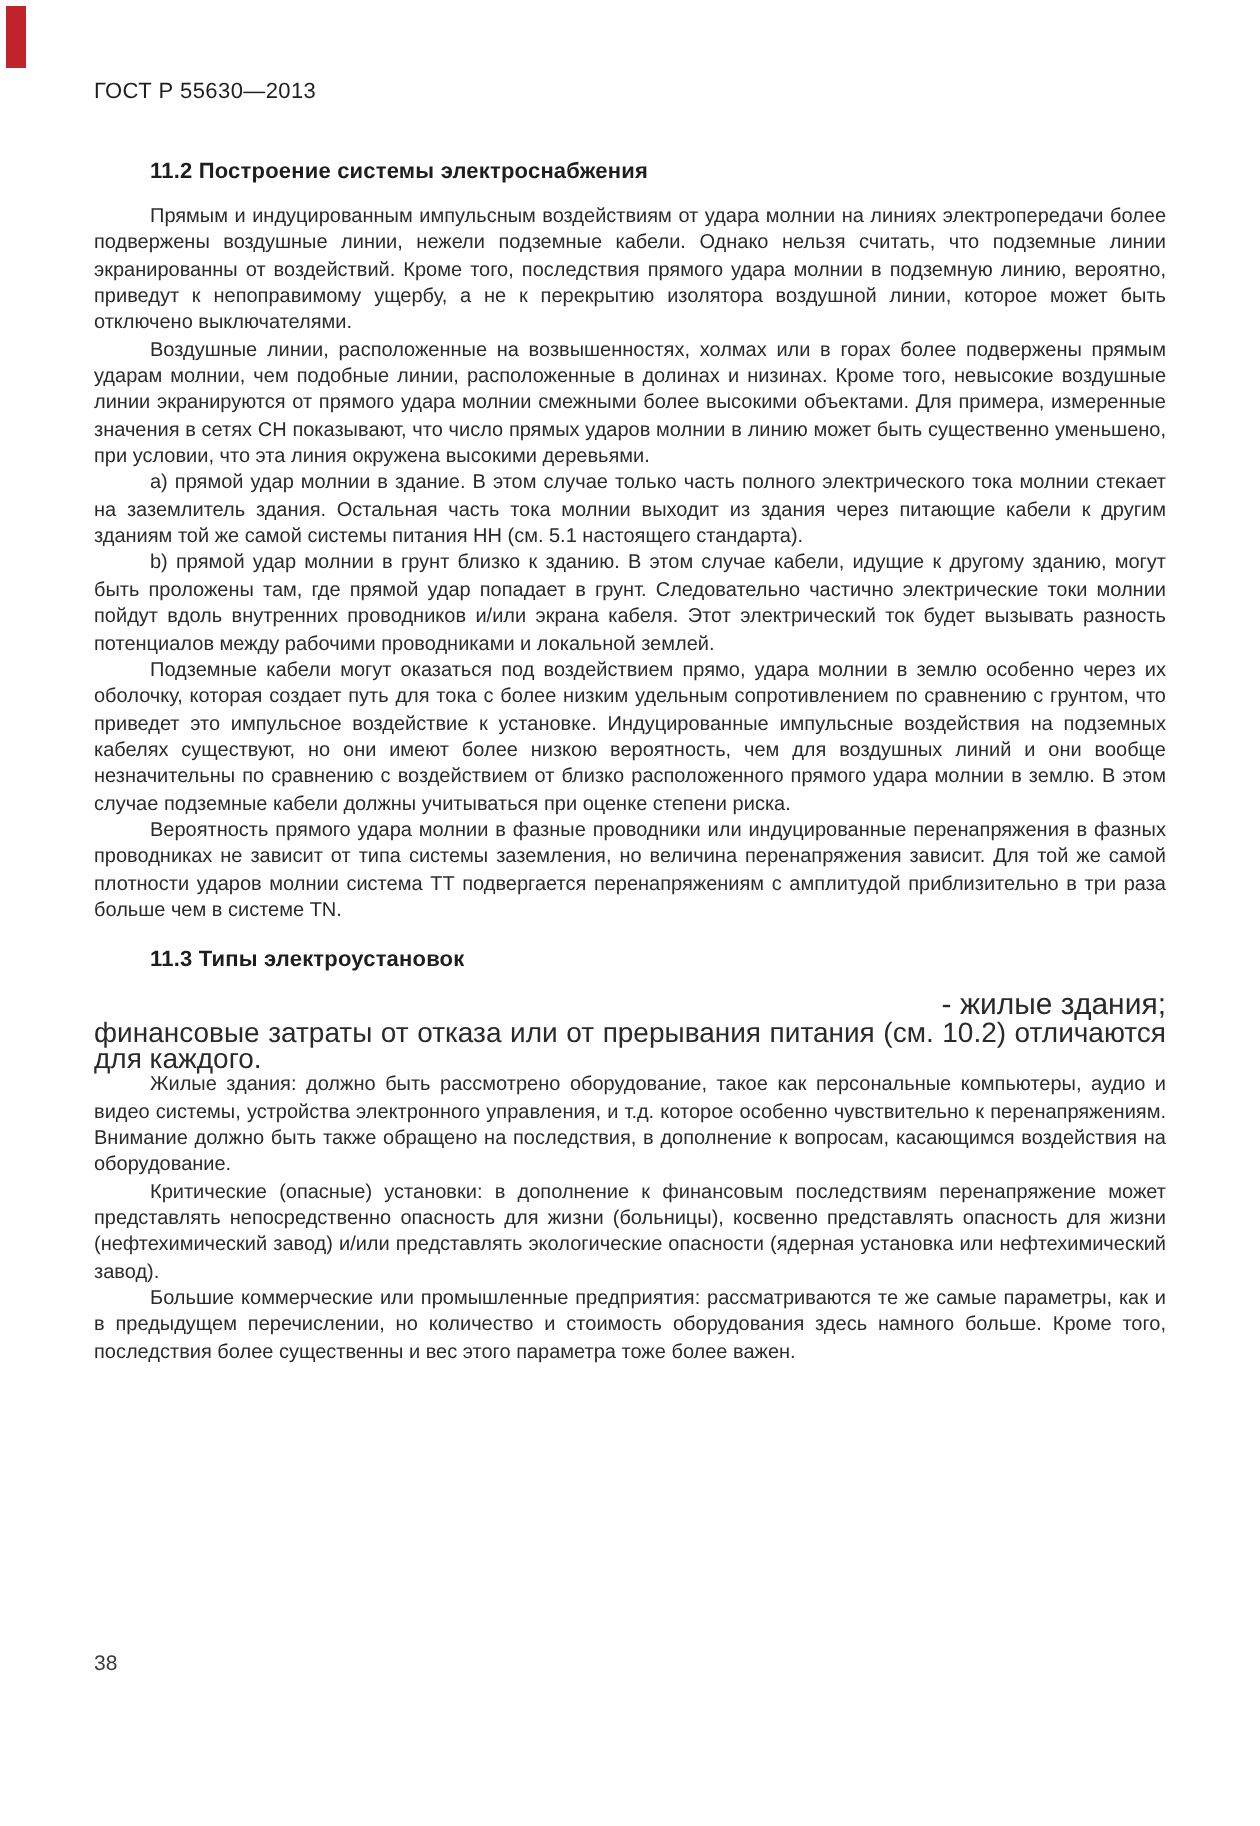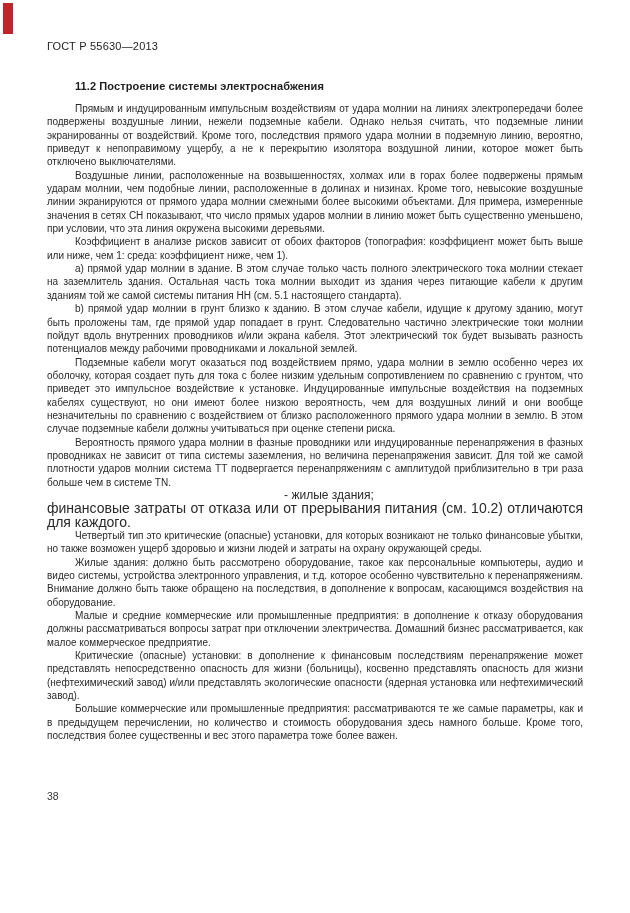--- a/index.html
+++ b/index.html
@@ -52,66 +52,64 @@
   p.body-par {
     margin: 0;
     font-size: 10px;
     line-height: 13.35px;
     text-align: justify;
     text-indent: 28px;
     color: #2a2a2a;
   }
   p.list-item {
     margin: 0;
-    font-size: 12px;
+    font-size: 15px;
     line-height: 13.35px;
-    text-align: center;
+    text-align: right;
     text-indent: 28px;
     color: #2a2a2a;
   }
   p.continuation {
     margin: 0;
     font-size: 14px;
     line-height: 13.35px;
     text-align: justify;
     text-indent: 0;
     color: #2a2a2a;
   }
   .page-number {
     position: absolute;
-    top: 790px;
+    top: 826px;
     left: 47px;
     font-size: 10.5px;
     color: #3a3a3a;
   }
 </style>
 </head>
 <body>
 
 <div class="corner-mark"></div>
 
 <div class="page-header">ГОСТ Р 55630—2013</div>
 
 <div class="content">
 
   <h2 class="section-heading">11.2 Построение системы электроснабжения</h2>
 
   <p class="body-par">Прямым и индуцированным импульсным воздействиям от удара молнии на линиях электропередачи более подвержены воздушные линии, нежели подземные кабели. Однако нельзя считать, что подземные линии экранированны от воздействий. Кроме того, последствия прямого удара молнии в подземную линию, вероятно, приведут к непоправимому ущербу, а не к перекрытию изолятора воздушной линии, которое может быть отключено выключателями.</p>
   <p class="body-par">Воздушные линии, расположенные на возвышенностях, холмах или в горах более подвержены прямым ударам молнии, чем подобные линии, расположенные в долинах и низинах. Кроме того, невысокие воздушные линии экранируются от прямого удара молнии смежными более высокими объектами. Для примера, измеренные значения в сетях СН показывают, что число прямых ударов молнии в линию может быть существенно уменьшено, при условии, что эта линия окружена высокими деревьями.</p>
-  <p class="body-par">Коэффициент в анализе рисков зависит от обоих факторов (топография: коэффициент может быть выше или ниже, чем 1: среда: коэффициент ниже, чем 1).</p>
   <p class="body-par">а) прямой удар молнии в здание. В этом случае только часть полного электрического тока молнии стекает на заземлитель здания. Остальная часть тока молнии выходит из здания через питающие кабели к другим зданиям той же самой системы питания НН (см. 5.1 настоящего стандарта).</p>
   <p class="body-par">b) прямой удар молнии в грунт близко к зданию. В этом случае кабели, идущие к другому зданию, могут быть проложены там, где прямой удар попадает в грунт. Следовательно частично электрические токи молнии пойдут вдоль внутренних проводников и/или экрана кабеля. Этот электрический ток будет вызывать разность потенциалов между рабочими проводниками и локальной землей.</p>
   <p class="body-par">Подземные кабели могут оказаться под воздействием прямо, удара молнии в землю особенно через их оболочку, которая создает путь для тока с более низким удельным сопротивлением по сравнению с грунтом, что приведет это импульсное воздействие к установке. Индуцированные импульсные воздействия на подземных кабелях существуют, но они имеют более низкою вероятность, чем для воздушных линий и они вообще незначительны по сравнению с воздействием от близко расположенного прямого удара молнии в землю. В этом случае подземные кабели должны учитываться при оценке степени риска.</p>
   <p class="body-par">Вероятность прямого удара молнии в фазные проводники или индуцированные перенапряжения в фазных проводниках не зависит от типа системы заземления, но величина перенапряжения зависит. Для той же самой плотности ударов молнии система ТТ подвергается перенапряжениям с амплитудой приблизительно в три раза больше чем в системе TN.</p>
 
+  <h2 class="section-heading second">11.3 Типы электроустановок</h2>
 
   <p class="list-item">- жилые здания;</p>
   <p class="continuation">финансовые затраты от отказа или от прерывания питания (см. 10.2) отличаются для каждого.</p>
 
-  <p class="body-par">Четвертый тип это критические (опасные) установки, для которых возникают не только финансовые убытки, но также возможен ущерб здоровью и жизни людей и затраты на охрану окружающей среды.</p>
   <p class="body-par">Жилые здания: должно быть рассмотрено оборудование, такое как персональные компьютеры, аудио и видео системы, устройства электронного управления, и т.д. которое особенно чувствительно к перенапряжениям. Внимание должно быть также обращено на последствия, в дополнение к вопросам, касающимся воздействия на оборудование.</p>
-  <p class="body-par">Малые и средние коммерческие или промышленные предприятия: в дополнение к отказу оборудования должны рассматриваться вопросы затрат при отключении электричества. Домашний бизнес рассматривается, как малое коммерческое предприятие.</p>
   <p class="body-par">Критические (опасные) установки: в дополнение к финансовым последствиям перенапряжение может представлять непосредственно опасность для жизни (больницы), косвенно представлять опасность для жизни (нефтехимический завод) и/или представлять экологические опасности (ядерная установка или нефтехимический завод).</p>
   <p class="body-par">Большие коммерческие или промышленные предприятия: рассматриваются те же самые параметры, как и в предыдущем перечислении, но количество и стоимость оборудования здесь намного больше. Кроме того, последствия более существенны и вес этого параметра тоже более важен.</p>
 
 </div>
 
 <div class="page-number">38</div>
 
 </body></html>

